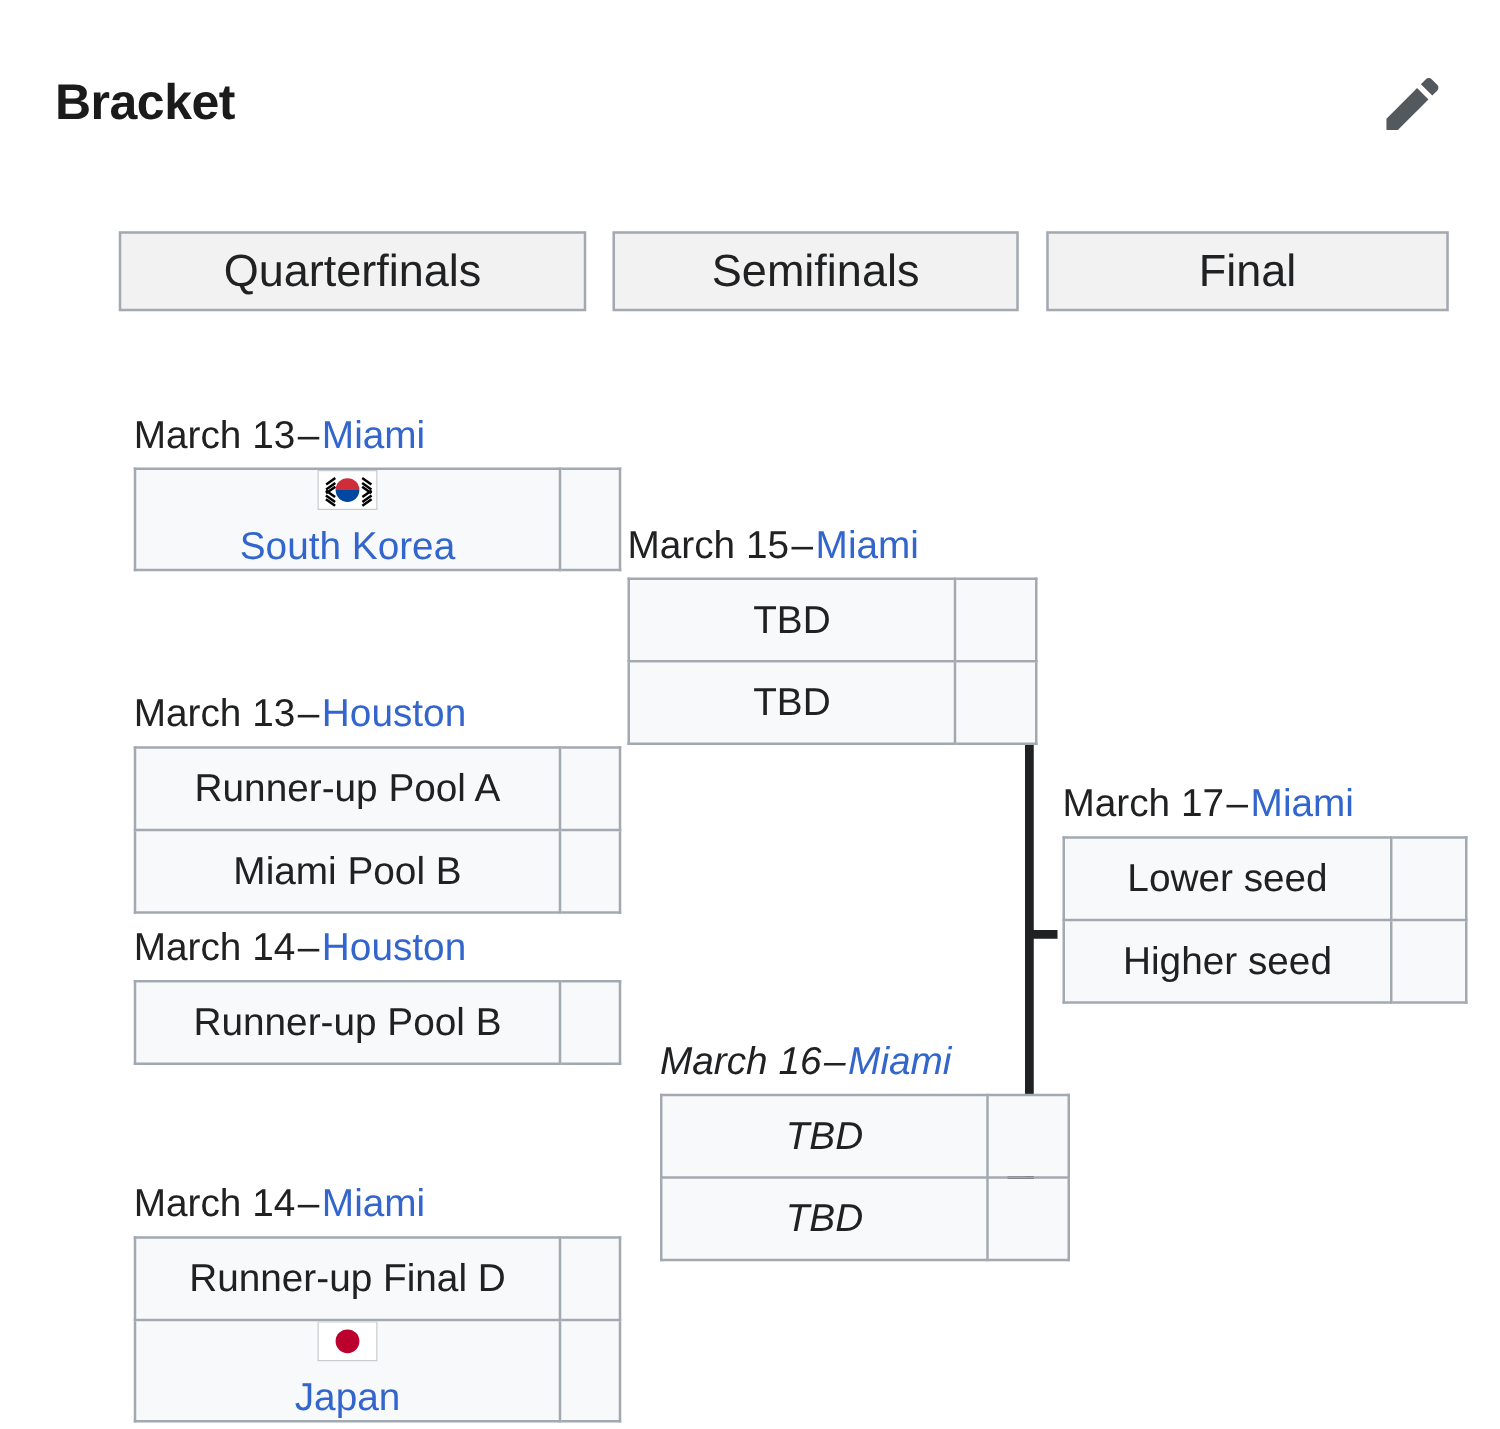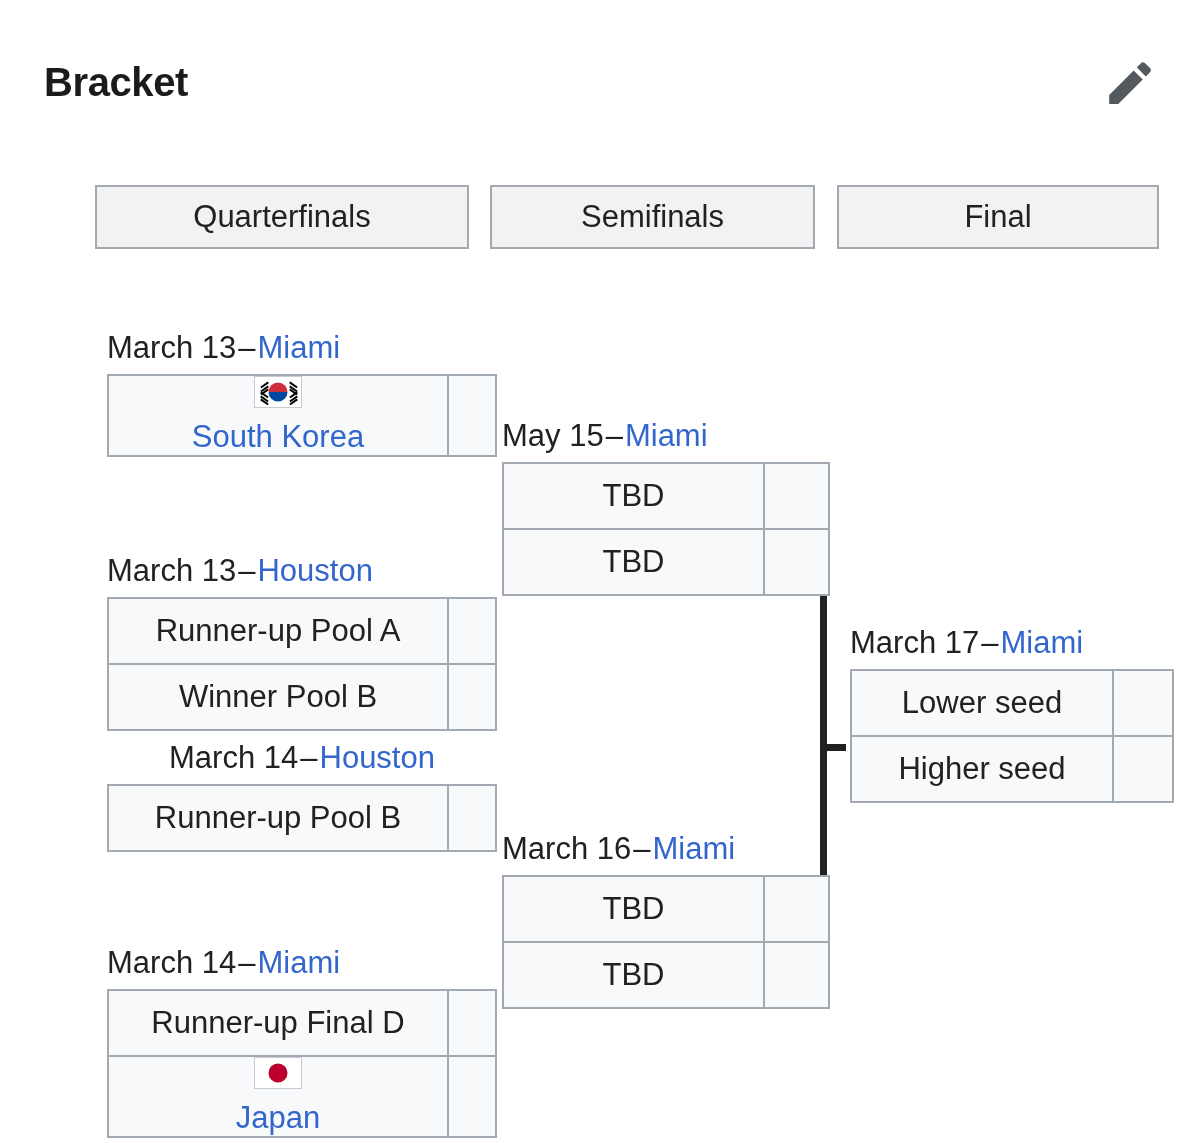--- a/index.html
+++ b/index.html
@@ -44,21 +44,21 @@
     left: 95px; top: 185px;
     height: 64px;
   }
   .round-header {
     position: absolute;
     top: 0;
     height: 64px;
     background: #f2f2f2;
     border: 2px solid #a2a9b1;
     display: flex; align-items: center; justify-content: center;
-    font-size: 31px;
+    font-size: 36px;
     color: #202122;
     cursor: pointer;
   }
   .rh-0 { left: 0px;   width: 374px; }
   .rh-1 { left: 395px; width: 325px; }
   .rh-2 { left: 742px; width: 322px; }
 
   
   .match {
     position: absolute;
@@ -232,30 +232,30 @@
           <td>
             <span class="team-cell-inner">
               <span class="team-name">Runner-up Pool A</span>
             </span>
           </td>
           <td class="score-cell"></td>
         </tr>
         <tr>
           <td>
             <span class="team-cell-inner">
-              <span class="team-name">Winner Pool B</span>
-            </span>
-          </td>
-          <td class="score-cell"></td>
-        </tr>
-      </tbody>
-    </table>
-  </div>
-
-  <div class="match" style="left:95px; top:736px;text-align:center;">
+              <span class="team-name">Miami Pool B</span>
+            </span>
+          </td>
+          <td class="score-cell"></td>
+        </tr>
+      </tbody>
+    </table>
+  </div>
+
+  <div class="match" style="left:95px; top:736px;">
     <div class="match-date">
       <span>March 14</span><span class="dash">–</span><span class="venue-link">Houston</span>
     </div>
     <table class="match-table" style="width:388px;">
       <colgroup>
           <col style="width:340px">
           <col style="width:48px">
         </colgroup>
       <tbody>
         <tr>
@@ -296,21 +296,21 @@
             </span>
           </td>
           <td class="score-cell"></td>
         </tr>
       </tbody>
     </table>
   </div>
 
   <div class="match" style="left:490px; top:414px;">
     <div class="match-date">
-      <span>May 15</span><span class="dash">–</span><span class="venue-link">Miami</span>
+      <span>March 15</span><span class="dash">–</span><span class="venue-link">Miami</span>
     </div>
     <table class="match-table" style="width:326px;">
       <colgroup>
           <col style="width:261px">
           <col style="width:65px">
         </colgroup>
       <tbody>
         <tr>
           <td>
             <span class="team-cell-inner">
@@ -324,21 +324,21 @@
             <span class="team-cell-inner">
               <span class="team-name">TBD</span>
             </span>
           </td>
           <td class="score-cell"></td>
         </tr>
       </tbody>
     </table>
   </div>
 
-  <div class="match" style="left:490px; top:827px;">
+  <div class="match" style="left:516px; top:827px;font-style:italic;">
     <div class="match-date">
       <span>March 16</span><span class="dash">–</span><span class="venue-link">Miami</span>
     </div>
     <table class="match-table" style="width:326px;">
       <colgroup>
           <col style="width:261px">
           <col style="width:65px">
         </colgroup>
       <tbody>
         <tr>

